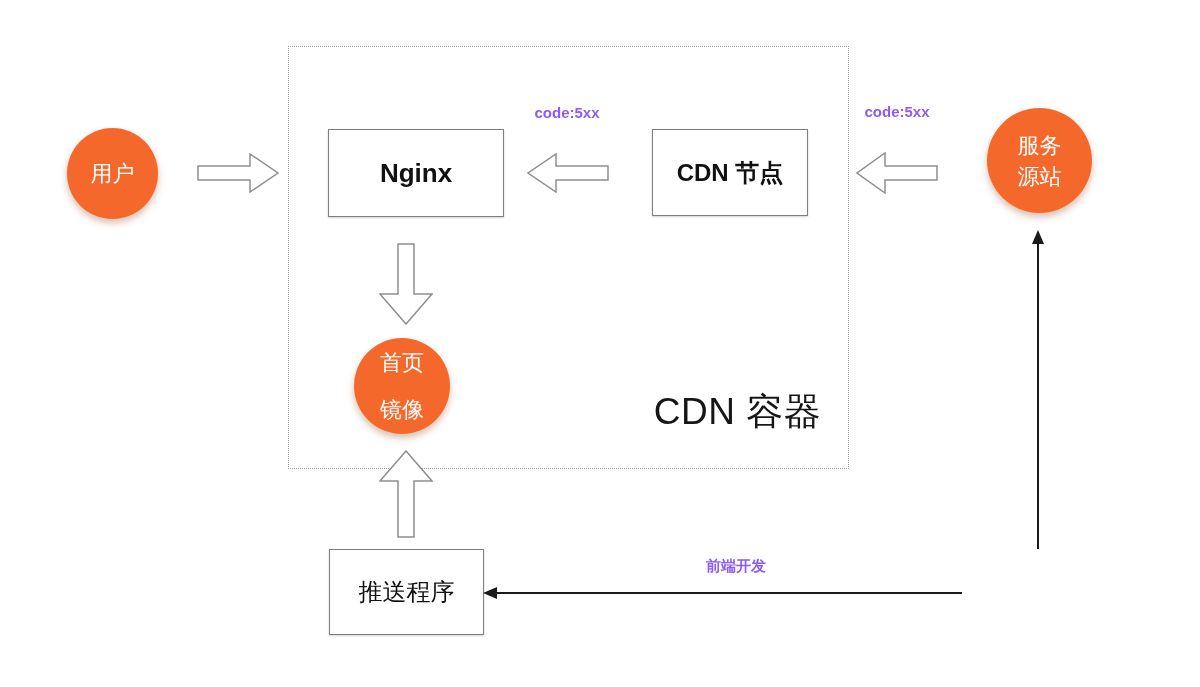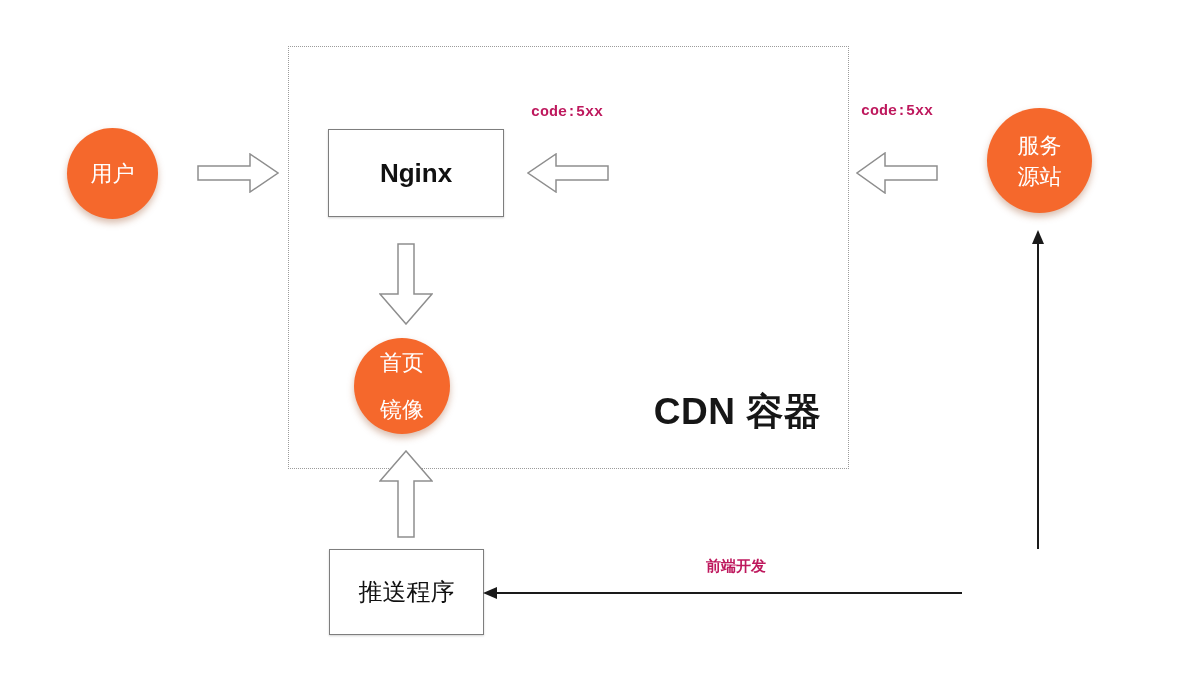--- a/index.html
+++ b/index.html
@@ -20,21 +20,21 @@
   
   .cdn-container {
     left: 288px; top: 46px;
     width: 561px; height: 423px;
     border: 1px dotted #9b9b9b;
   }
   .cdn-container-label {
     left: 640px; top: 390px;
     width: 195px; height: 44px;
     font-size: 37px;
-    font-weight: 700;
+    font-weight: 400;
     letter-spacing: 0.5px;
     color: #161616;
     text-align: center;
     line-height: 44px;
     white-space: nowrap;
   }
 
   
   .circle {
     border-radius: 50%;
@@ -65,24 +65,23 @@
   }
   .box-nginx    { left: 328px; top: 129px; width: 176px; height: 88px; font-size: 26px; font-weight: 700; }
   .box-cdn-node { left: 652px; top: 129px; width: 156px; height: 87px; font-size: 24px; font-weight: 700; }
   .box-push     { left: 329px; top: 549px; width: 155px; height: 86px; font-size: 24px; font-weight: 400; }
   .box-frontend { left: 962px; top: 548px; width: 156px; height: 89px; font-size: 24px; font-weight: 400; }
 
   
   .edge-label {
     font-size: 15px;
     font-weight: 700;
-    color: #be185d;
+    color: #8b5cf6;
     text-align: center;
     white-space: nowrap;
-    font-family: Liberation Mono, monospace;
   }
   .lbl-code1 { left: 517px; top: 104px; width: 100px; }
   .lbl-code2 { left: 847px; top: 103px; width: 100px; }
   .lbl-publish { left: 661px; top: 557px; width: 150px; }
 
   
   .hollow-right { left: 197px; top: 153px; }
   .hollow-left-1 { left: 527px; top: 153px; }
   .hollow-left-2 { left: 856px; top: 152px; }
   .hollow-down { left: 379px; top: 243px; }
@@ -117,20 +116,23 @@
   </div>
 
   <div class="abs edge-label lbl-code1">code:5xx</div>
 
   <div class="abs hollow-left-1">
     <svg width="82" height="40" viewBox="0 0 82 40">
       <polygon points="81,13 29,13 29,1 1,20 29,39 29,27 81,27" fill="#ffffff" stroke="#8E8E8E" stroke-width="1.5" stroke-linejoin="miter"></polygon>
     </svg>
   </div>
 
+  <div class="abs node-box box-cdn-node">
+    <span>CDN 节点</span>
+  </div>
 
   <div class="abs edge-label lbl-code2">code:5xx</div>
 
   <div class="abs hollow-left-2">
     <svg width="82" height="42" viewBox="0 0 82 42">
       <polygon points="81,14 29,14 29,1 1,21 29,41 29,28 81,28" fill="#ffffff" stroke="#8E8E8E" stroke-width="1.5" stroke-linejoin="miter"></polygon>
     </svg>
   </div>
 
   <div class="abs circle circle-origin">

